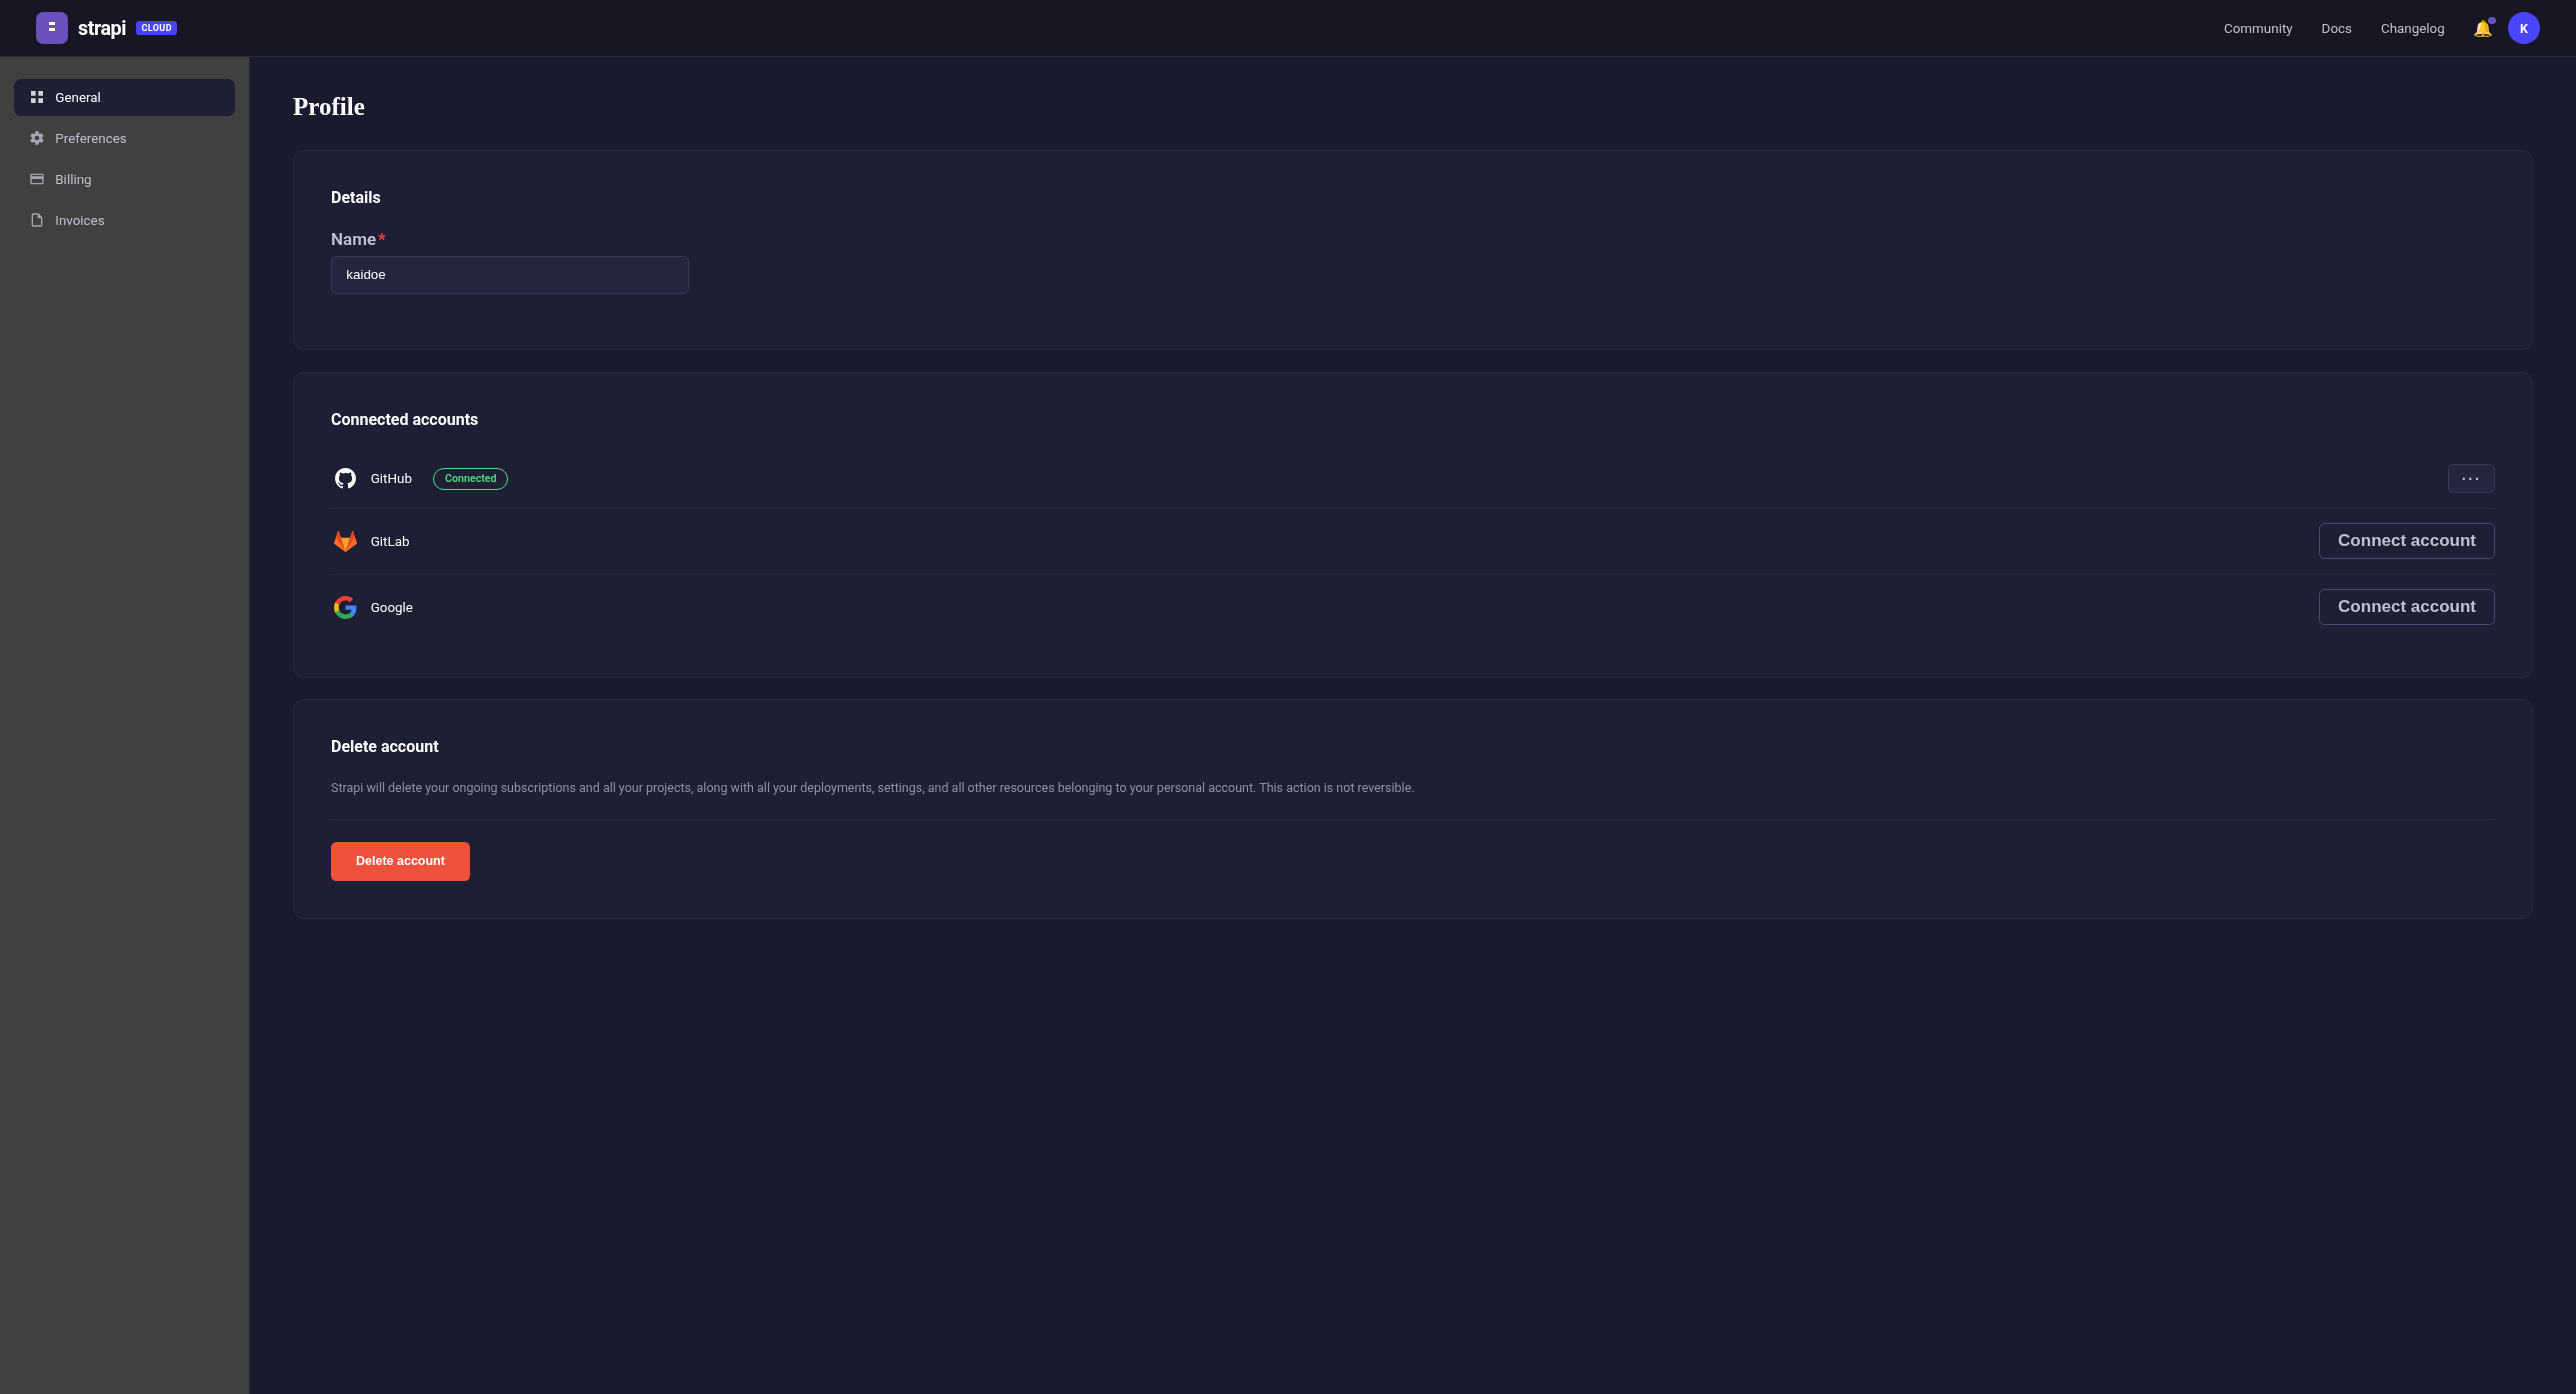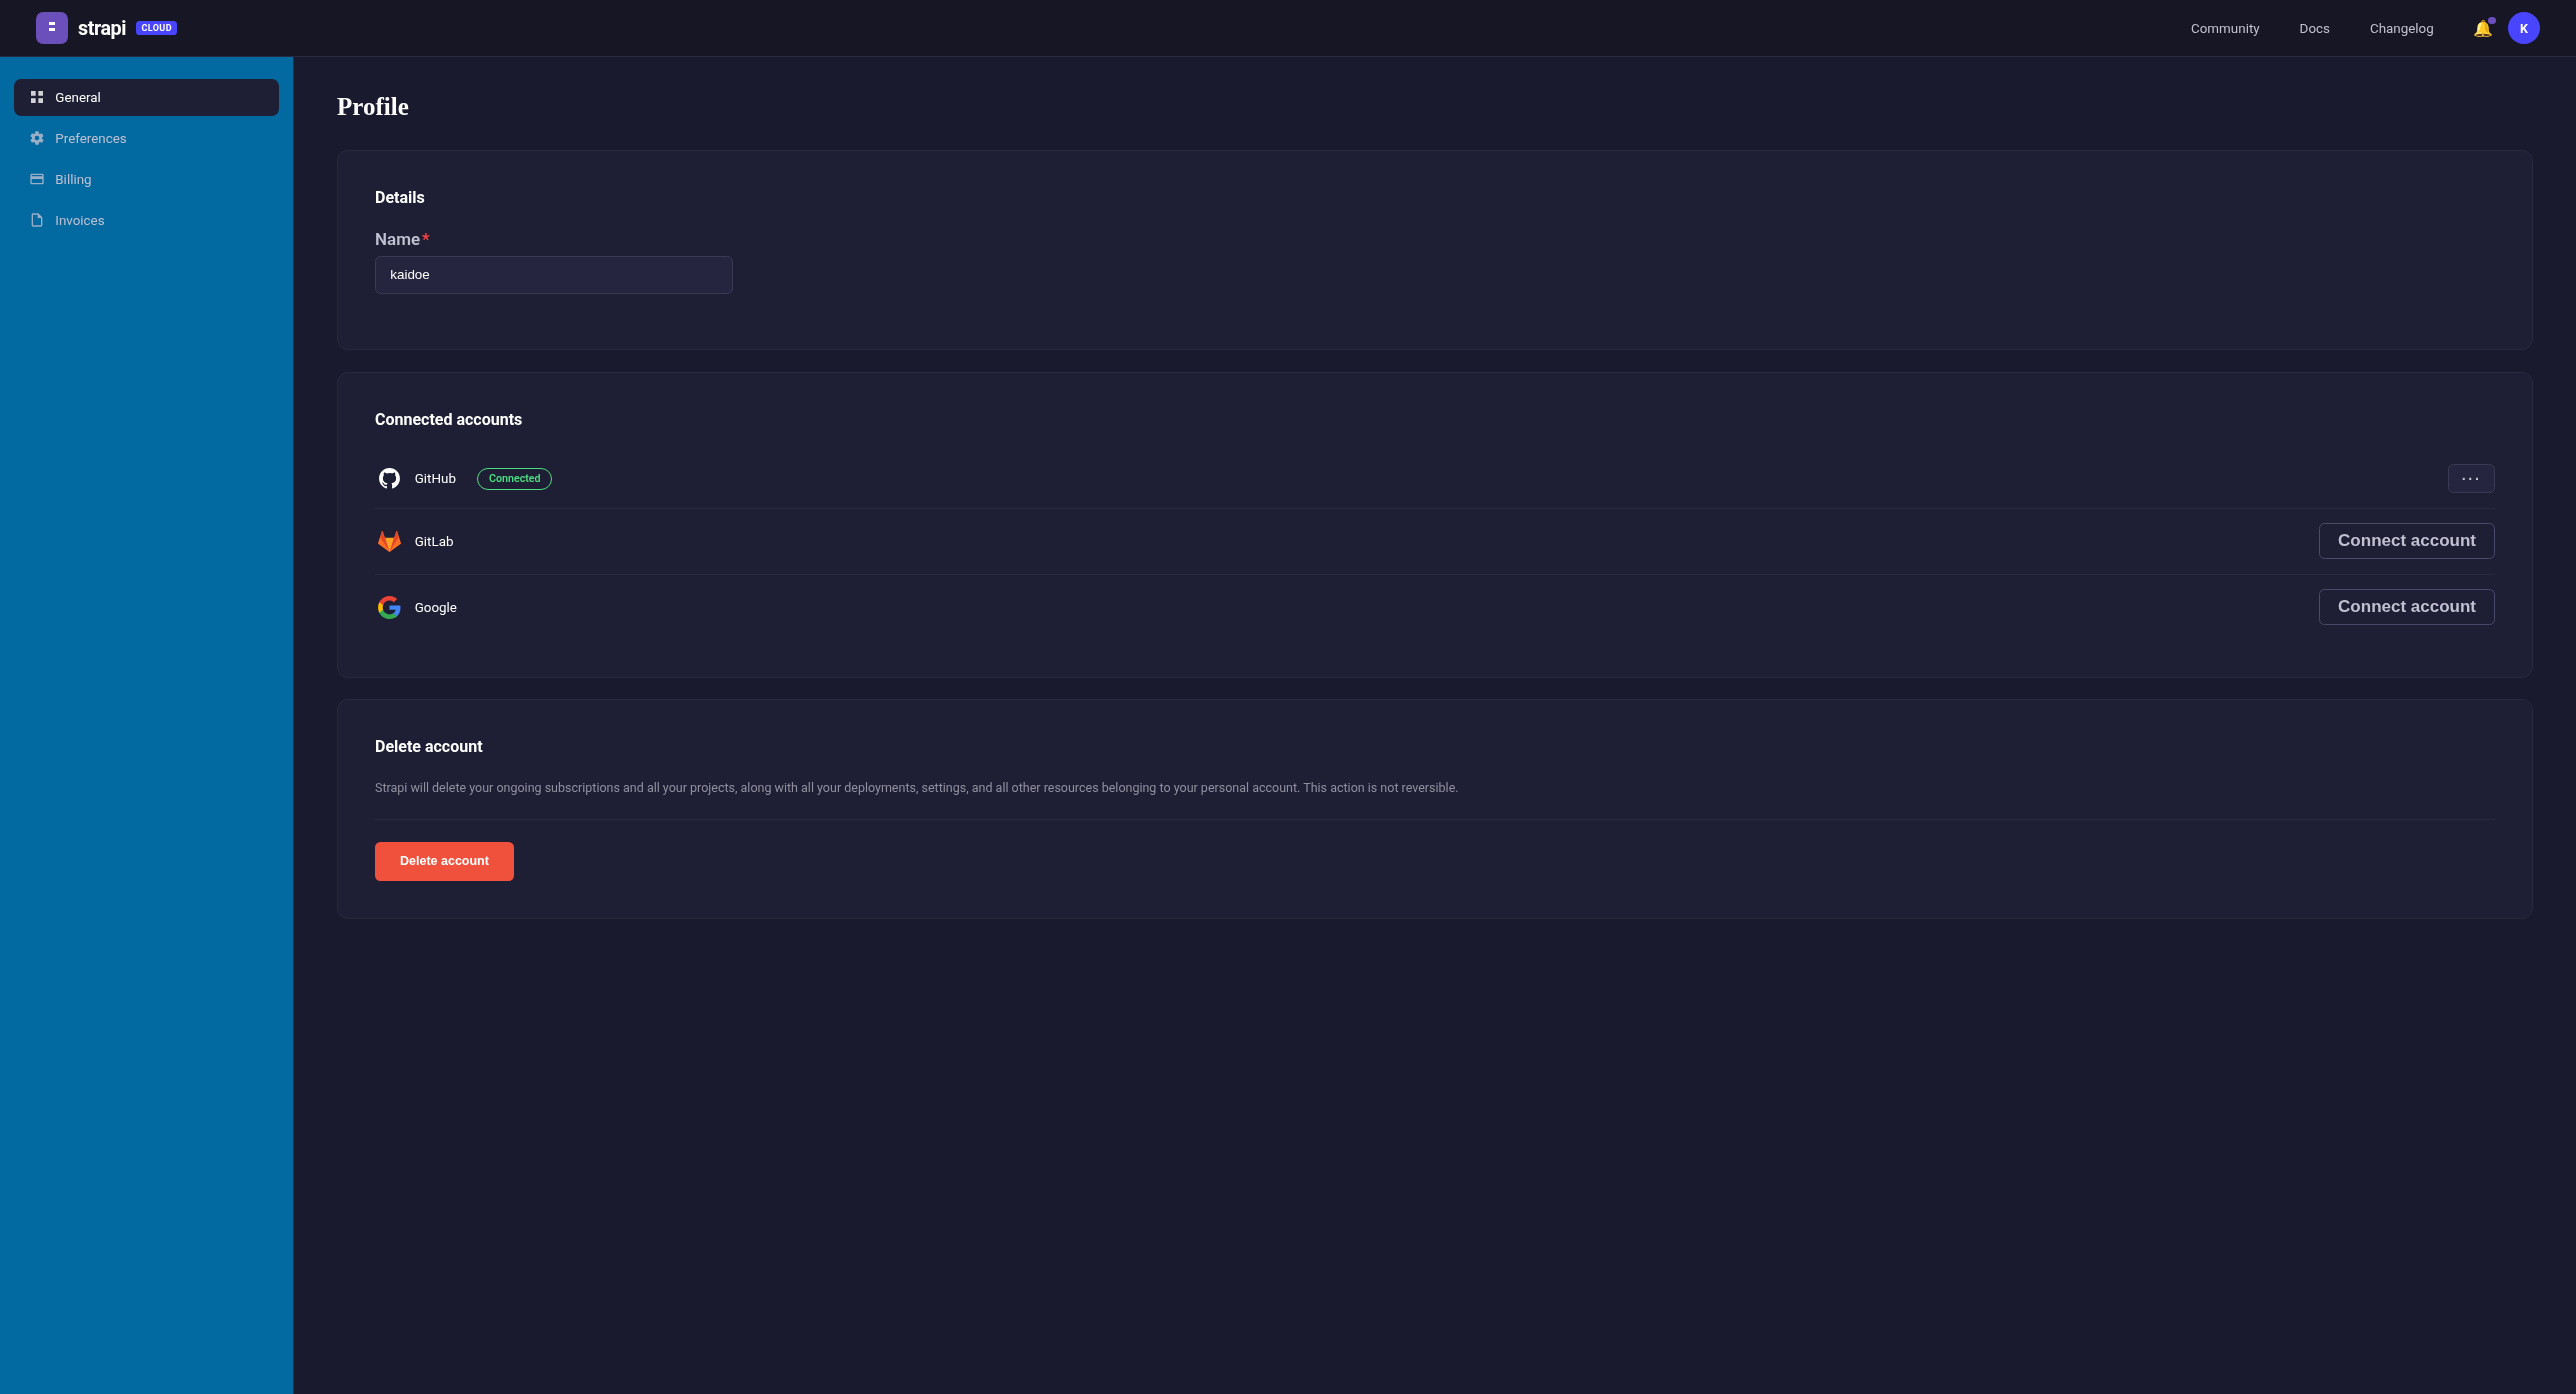--- a/index.html
+++ b/index.html
@@ -56,21 +56,21 @@
       font-size: 9px;
       font-weight: 700;
       padding: 1.8px 5.4px;
       border-radius: 3.6px;
       letter-spacing: 0.4px;
     }
 
     .navbar-right {
       display: flex;
       align-items: center;
-      gap: 40px;
+      gap: 29px;
     }
 
     .nav-link {
       color: #c0c0d0;
       font-size: 13.4px;
       cursor: pointer;
       text-decoration: none;
     }
 
     .nav-icons {
@@ -111,22 +111,22 @@
     }
 
     
     .layout {
       display: flex;
       min-height: calc(100vh - 57px);
     }
 
     
     .sidebar {
-      width: 294px;
-      background-color: #0369a1;
+      width: 250px;
+      background-color: #404040;
       border-right: 0.9px solid #2a2a3e;
       padding: 21.5px 14.3px;
       flex-shrink: 0;
     }
 
     .sidebar-item {
       display: flex;
       align-items: center;
       gap: 10.7px;
       padding: 10.7px 14.3px;

